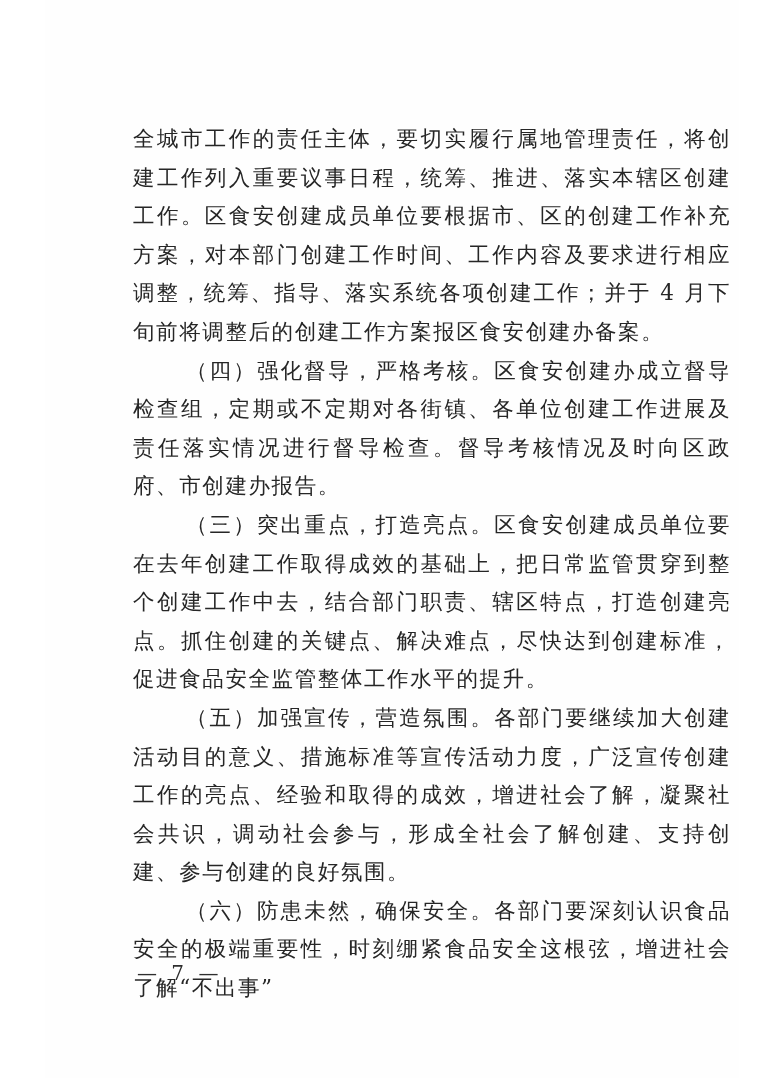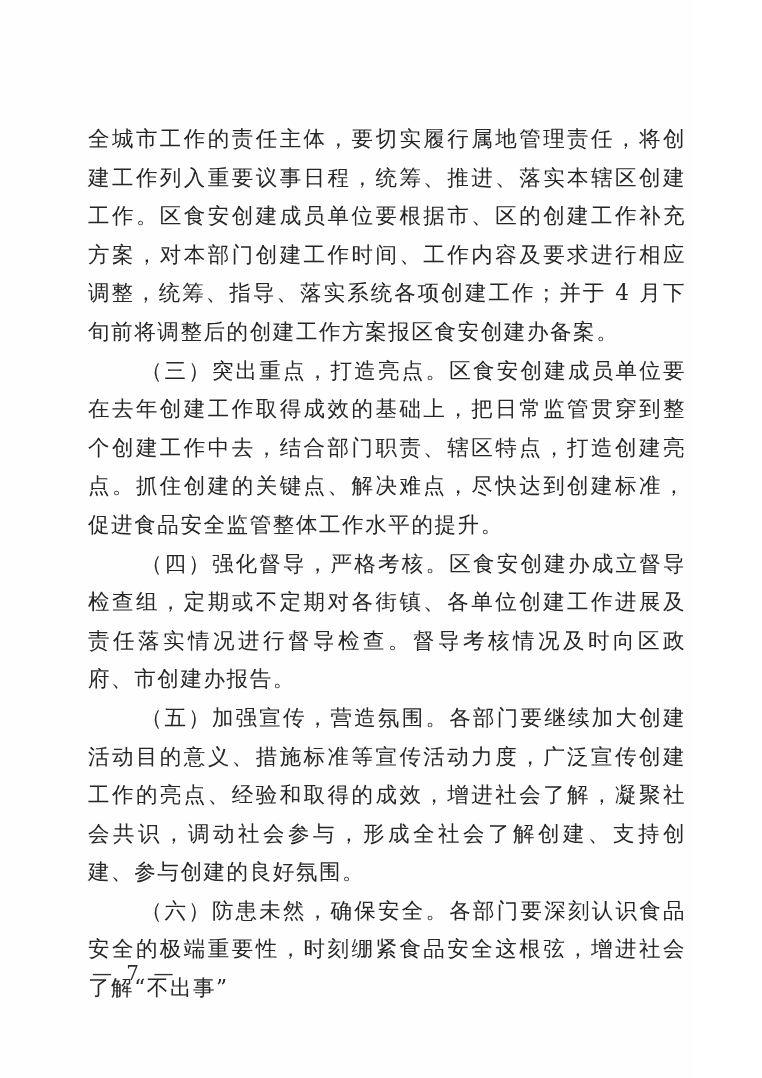--- a/index.html
+++ b/index.html
@@ -7,20 +7,21 @@
     padding: 0;
     background: #ffffff;
   }
   .page {
     position: relative;
     width: 694px;
     height: 1078px;
     background: #fefefe;
     overflow: hidden;
     font-family: "DejaVu Serif", "Liberation Serif", serif;
+    margin-left: 45px;
   }
   .body-text {
     position: absolute;
     left: 88px;
     top: 120px;
     width: 598px;
     color: #262626;
     font-size: 21.5px;
     line-height: 38.6px;
     letter-spacing: 1.6px;
@@ -55,22 +56,22 @@
   .speck.s3 { left: 749px; top: 772px; width: 4px; height: 3px; }
   .speck.s4 { left: 751px; top: 819px; width: 3px; height: 3px; }
 </style>
 </head>
 <body>
 
 <div class="page">
 
   <div class="body-text">
     <p>全城市工作的责任主体，要切实履行属地管理责任，将创建工作列入重要议事日程，统筹、推进、落实本辖区创建工作。区食安创建成员单位要根据市、区的创建工作补充方案，对本部门创建工作时间、工作内容及要求进行相应调整，统筹、指导、落实系统各项创建工作；并于 4 月下旬前将调整后的创建工作方案报区食安创建办备案。</p>
+    <p class="indent">（四）强化督导，严格考核。区食安创建办成立督导检查组，定期或不定期对各街镇、各单位创建工作进展及责任落实情况进行督导检查。督导考核情况及时向区政府、市创建办报告。</p>
     <p class="indent">（三）突出重点，打造亮点。区食安创建成员单位要在去年创建工作取得成效的基础上，把日常监管贯穿到整个创建工作中去，结合部门职责、辖区特点，打造创建亮点。抓住创建的关键点、解决难点，尽快达到创建标准，促进食品安全监管整体工作水平的提升。</p>
-    <p class="indent">（四）强化督导，严格考核。区食安创建办成立督导检查组，定期或不定期对各街镇、各单位创建工作进展及责任落实情况进行督导检查。督导考核情况及时向区政府、市创建办报告。</p>
     <p class="indent">（五）加强宣传，营造氛围。各部门要继续加大创建活动目的意义、措施标准等宣传活动力度，广泛宣传创建工作的亮点、经验和取得的成效，增进社会了解，凝聚社会共识，调动社会参与，形成全社会了解创建、支持创建、参与创建的良好氛围。</p>
     <p class="indent">（六）防患未然，确保安全。各部门要深刻认识食品安全的极端重要性，时刻绷紧食品安全这根弦，增进社会了解“不出事”</p>
   </div>
 
   <div class="page-footer">— 7 —</div>
 
   <div class="speck s1"></div>
   <div class="speck s2"></div>
   <div class="speck s3"></div>
   <div class="speck s4"></div>

